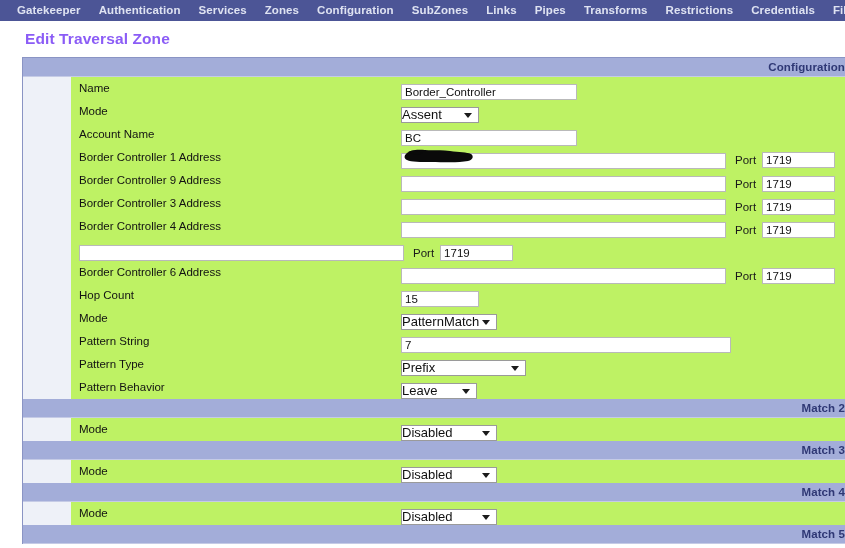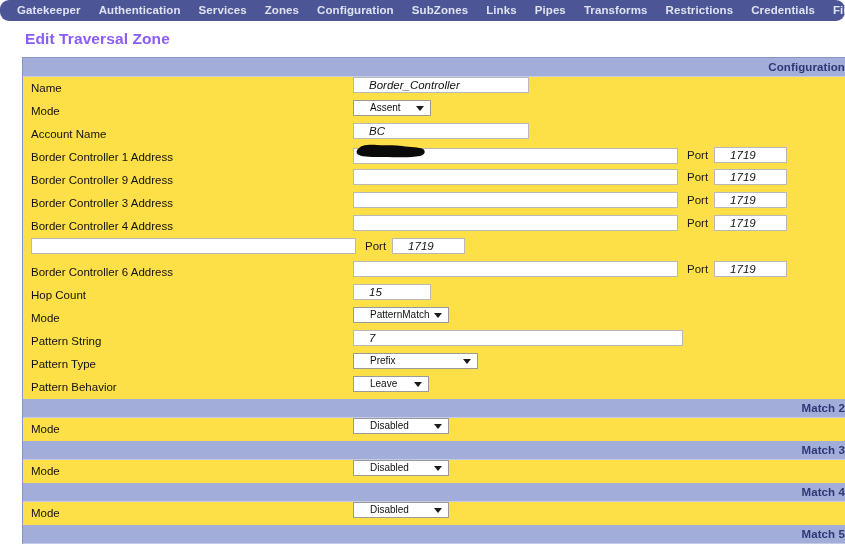--- a/index.html
+++ b/index.html
@@ -19,21 +19,20 @@
   
   .navbar {
     height: 21px;
     background: #4c5596;
     display: flex;
     align-items: center;
     padding-left: 8px;
     box-sizing: border-box;
     overflow: hidden;
     white-space: nowrap;
-    border-radius: 9px;
   }
   .nav-item {
     color: #dfe3f2;
     font-size: 11.5px;
     font-weight: bold;
     padding: 0 9px;
     line-height: 21px;
     cursor: pointer;
     letter-spacing: 0.1px;
   }
@@ -64,25 +63,26 @@
     color: #2f3875;
     font-size: 11.5px;
     font-weight: bold;
     padding: 3px 0 3px 8px;
     border-bottom: 1px solid #c5cbe6;
     letter-spacing: 0.1px;
     text-align: right;
   }
   .row {
     display: flex;
-    align-items: flex-start;
+    align-items: flex-end;
     height: 23px;
-    background: #fde047;
+    background: #bef264;
     padding-left: 8px;
     box-sizing: border-box;
+    margin-left: 48px;
   }
   .row-label {
     font-size: 11.5px;
     color: #121212;
     width: 322px;
     flex: 0 0 322px;
     line-height: 23px;
   }
   .row-field {
     display: flex;
@@ -91,24 +91,23 @@
   }
 
   
   .tinput {
     border: 1px solid #b9b9b9;
     background: #ffffff;
     height: 16px;
     font-family: "Liberation Sans", sans-serif;
     font-size: 11.5px;
     color: #101010;
-    padding: 0 15px;
+    padding: 0 3px;
     box-sizing: border-box;
     outline: none;
-    font-style: italic;
   }
   .tinput.w-name   { width: 176px; }
   .tinput.w-addr   { width: 325px; }
   .tinput.w-port   { width: 73px; }
   .tinput.w-hop    { width: 78px; }
   .tinput.w-pat    { width: 330px; }
 
   .port-label {
     font-size: 11.5px;
     color: #1a1a1a;
@@ -121,23 +120,23 @@
     border: 1px solid #9a9a9a;
     background: #ffffff;
     height: 16px;
     box-sizing: border-box;
     display: flex;
     align-items: center;
     cursor: pointer;
     user-select: none;
   }
   .sel .sel-text {
-    font-size: 10px;
+    font-size: 13px;
     color: #101010;
-    padding-left: 16px;
+    padding-left: 0;
     line-height: 14px;
     white-space: nowrap;
   }
   .sel .arrow {
     position: absolute;
     right: 6px;
     top: 50%;
     margin-top: -2px;
     width: 0; height: 0;
     border-left: 4px solid transparent;

